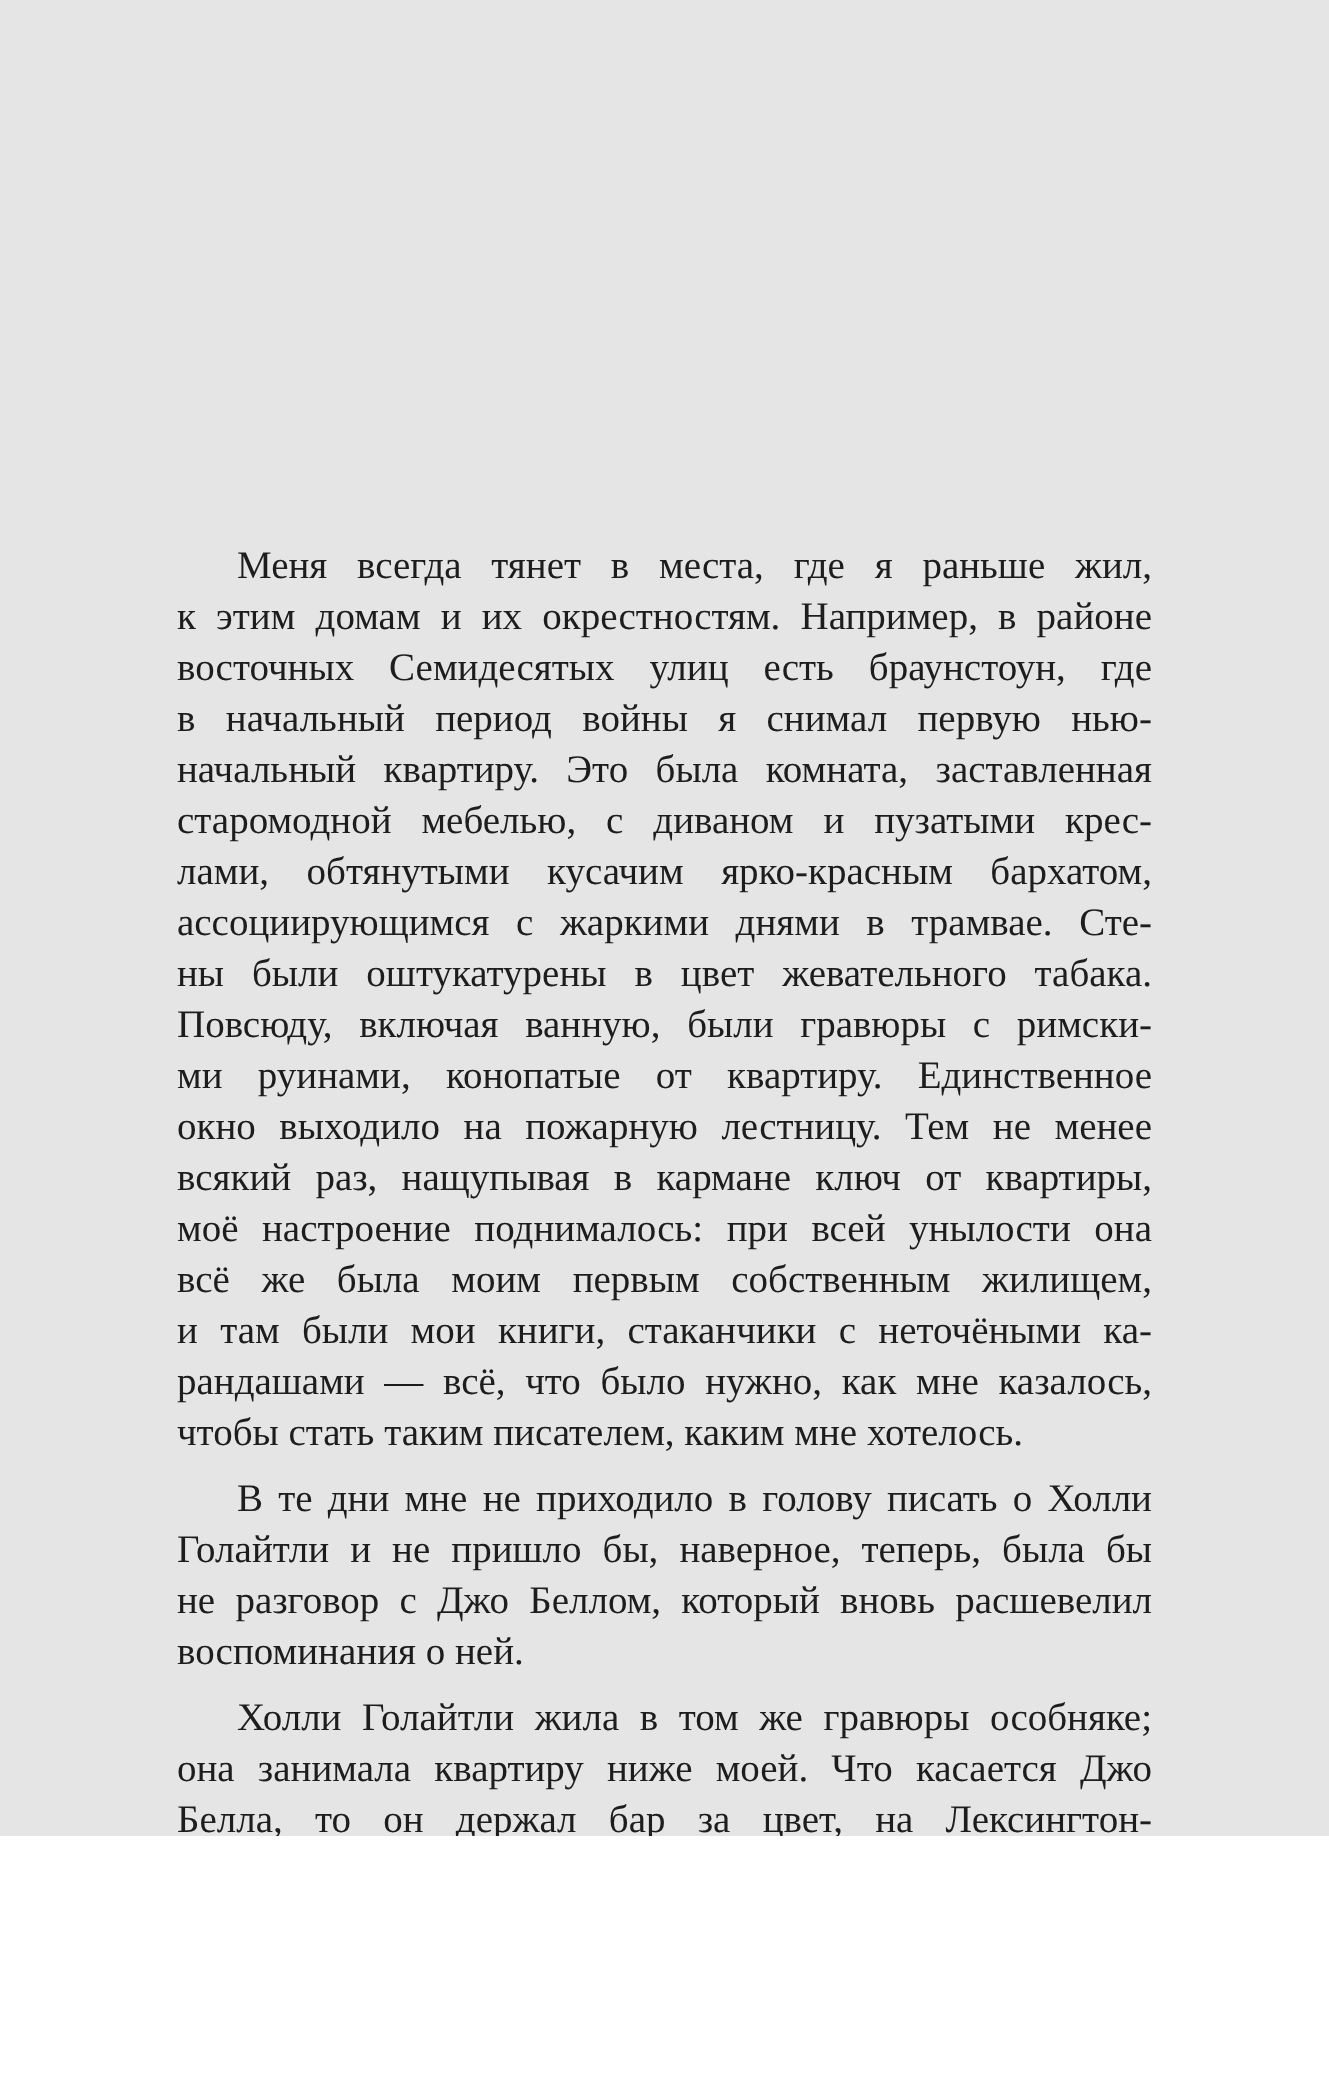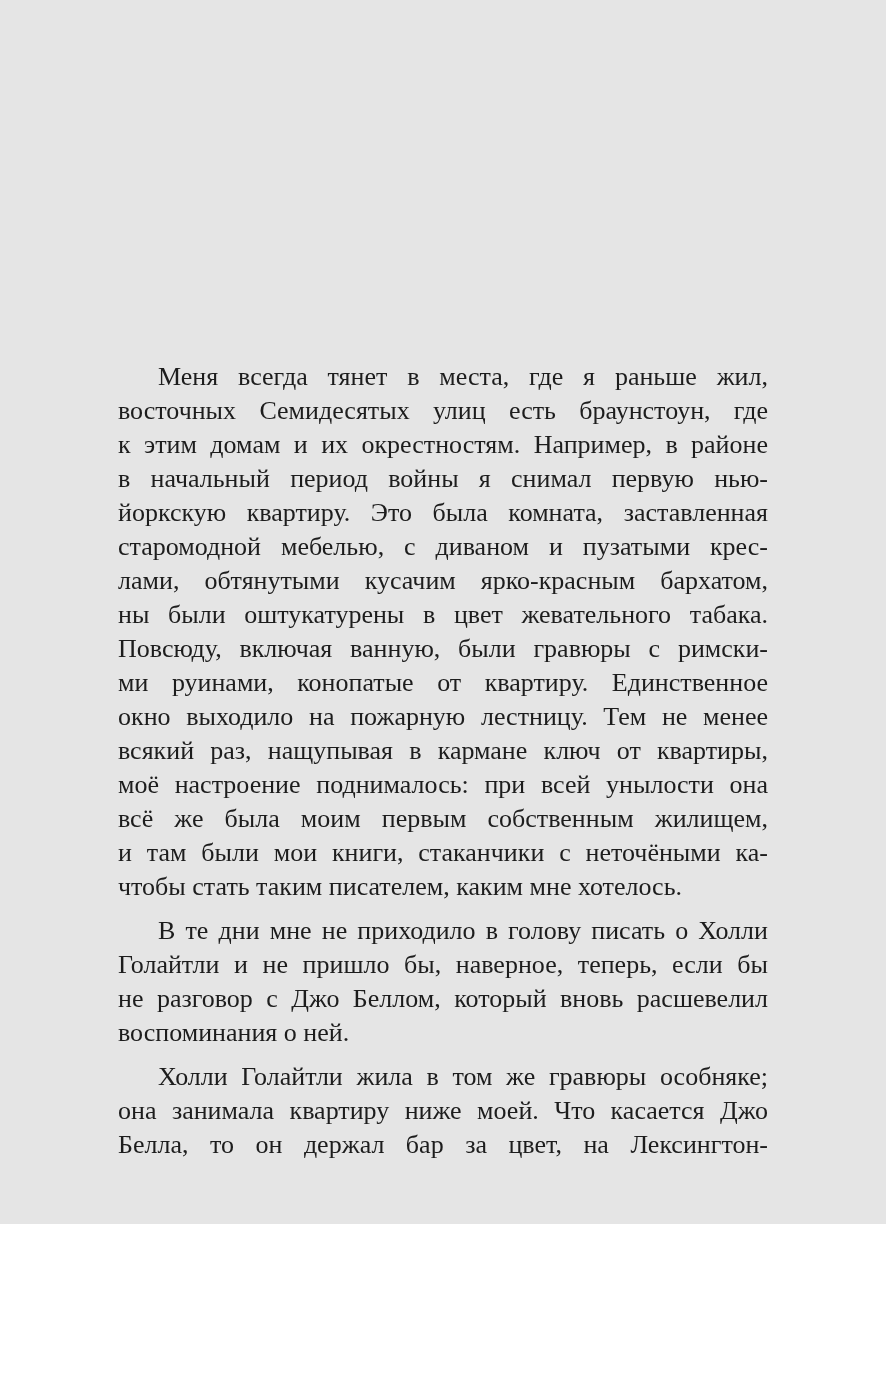--- a/index.html
+++ b/index.html
@@ -43,39 +43,41 @@
     text-align-last: justify;
   }
 </style>
 </head>
 <body>
 
 <div class="book-page">
   <div class="text-block" id="text-block">
       <div class="paragraph">
         <div class="line first-line">Меня всегда тянет в места, где я раньше жил,</div>
+        <div class="line">к этим домам и их окрестностям. Например, в районе</div>
         <div class="line">восточных Семидесятых улиц есть браунстоун, где</div>
-        <div class="line">к этим домам и их окрестностям. Например, в районе</div>
         <div class="line">в начальный период войны я снимал первую нью-</div>
-        <div class="line">йоркскую квартиру. Это была комната, заставленная</div>
+        <div class="line">начальный квартиру. Это была комната, заставленная</div>
         <div class="line">старомодной мебелью, с диваном и пузатыми крес-</div>
         <div class="line">лами, обтянутыми кусачим ярко-красным бархатом,</div>
+        <div class="line">ассоциирующимся с жаркими днями в трамвае. Сте-</div>
         <div class="line">ны были оштукатурены в цвет жевательного табака.</div>
         <div class="line">Повсюду, включая ванную, были гравюры с римски-</div>
         <div class="line">ми руинами, конопатые от квартиру. Единственное</div>
         <div class="line">окно выходило на пожарную лестницу. Тем не менее</div>
         <div class="line">всякий раз, нащупывая в кармане ключ от квартиры,</div>
         <div class="line">моё настроение поднималось: при всей унылости она</div>
         <div class="line">всё же была моим первым собственным жилищем,</div>
         <div class="line">и там были мои книги, стаканчики с неточёными ка-</div>
+        <div class="line">рандашами — всё, что было нужно, как мне казалось,</div>
         <div class="line last-line">чтобы стать таким писателем, каким мне хотелось.</div>
       </div>
       <div class="paragraph">
         <div class="line first-line">В те дни мне не приходило в голову писать о Холли</div>
-        <div class="line">Голайтли и не пришло бы, наверное, теперь, если бы</div>
+        <div class="line">Голайтли и не пришло бы, наверное, теперь, была бы</div>
         <div class="line">не разговор с Джо Беллом, который вновь расшевелил</div>
         <div class="line last-line">воспоминания о ней.</div>
       </div>
       <div class="paragraph">
         <div class="line first-line">Холли Голайтли жила в том же гравюры особняке;</div>
         <div class="line">она занимала квартиру ниже моей. Что касается Джо</div>
         <div class="line">Белла, то он держал бар за цвет, на Лексингтон-</div>
       </div>
     </div>
 </div>

